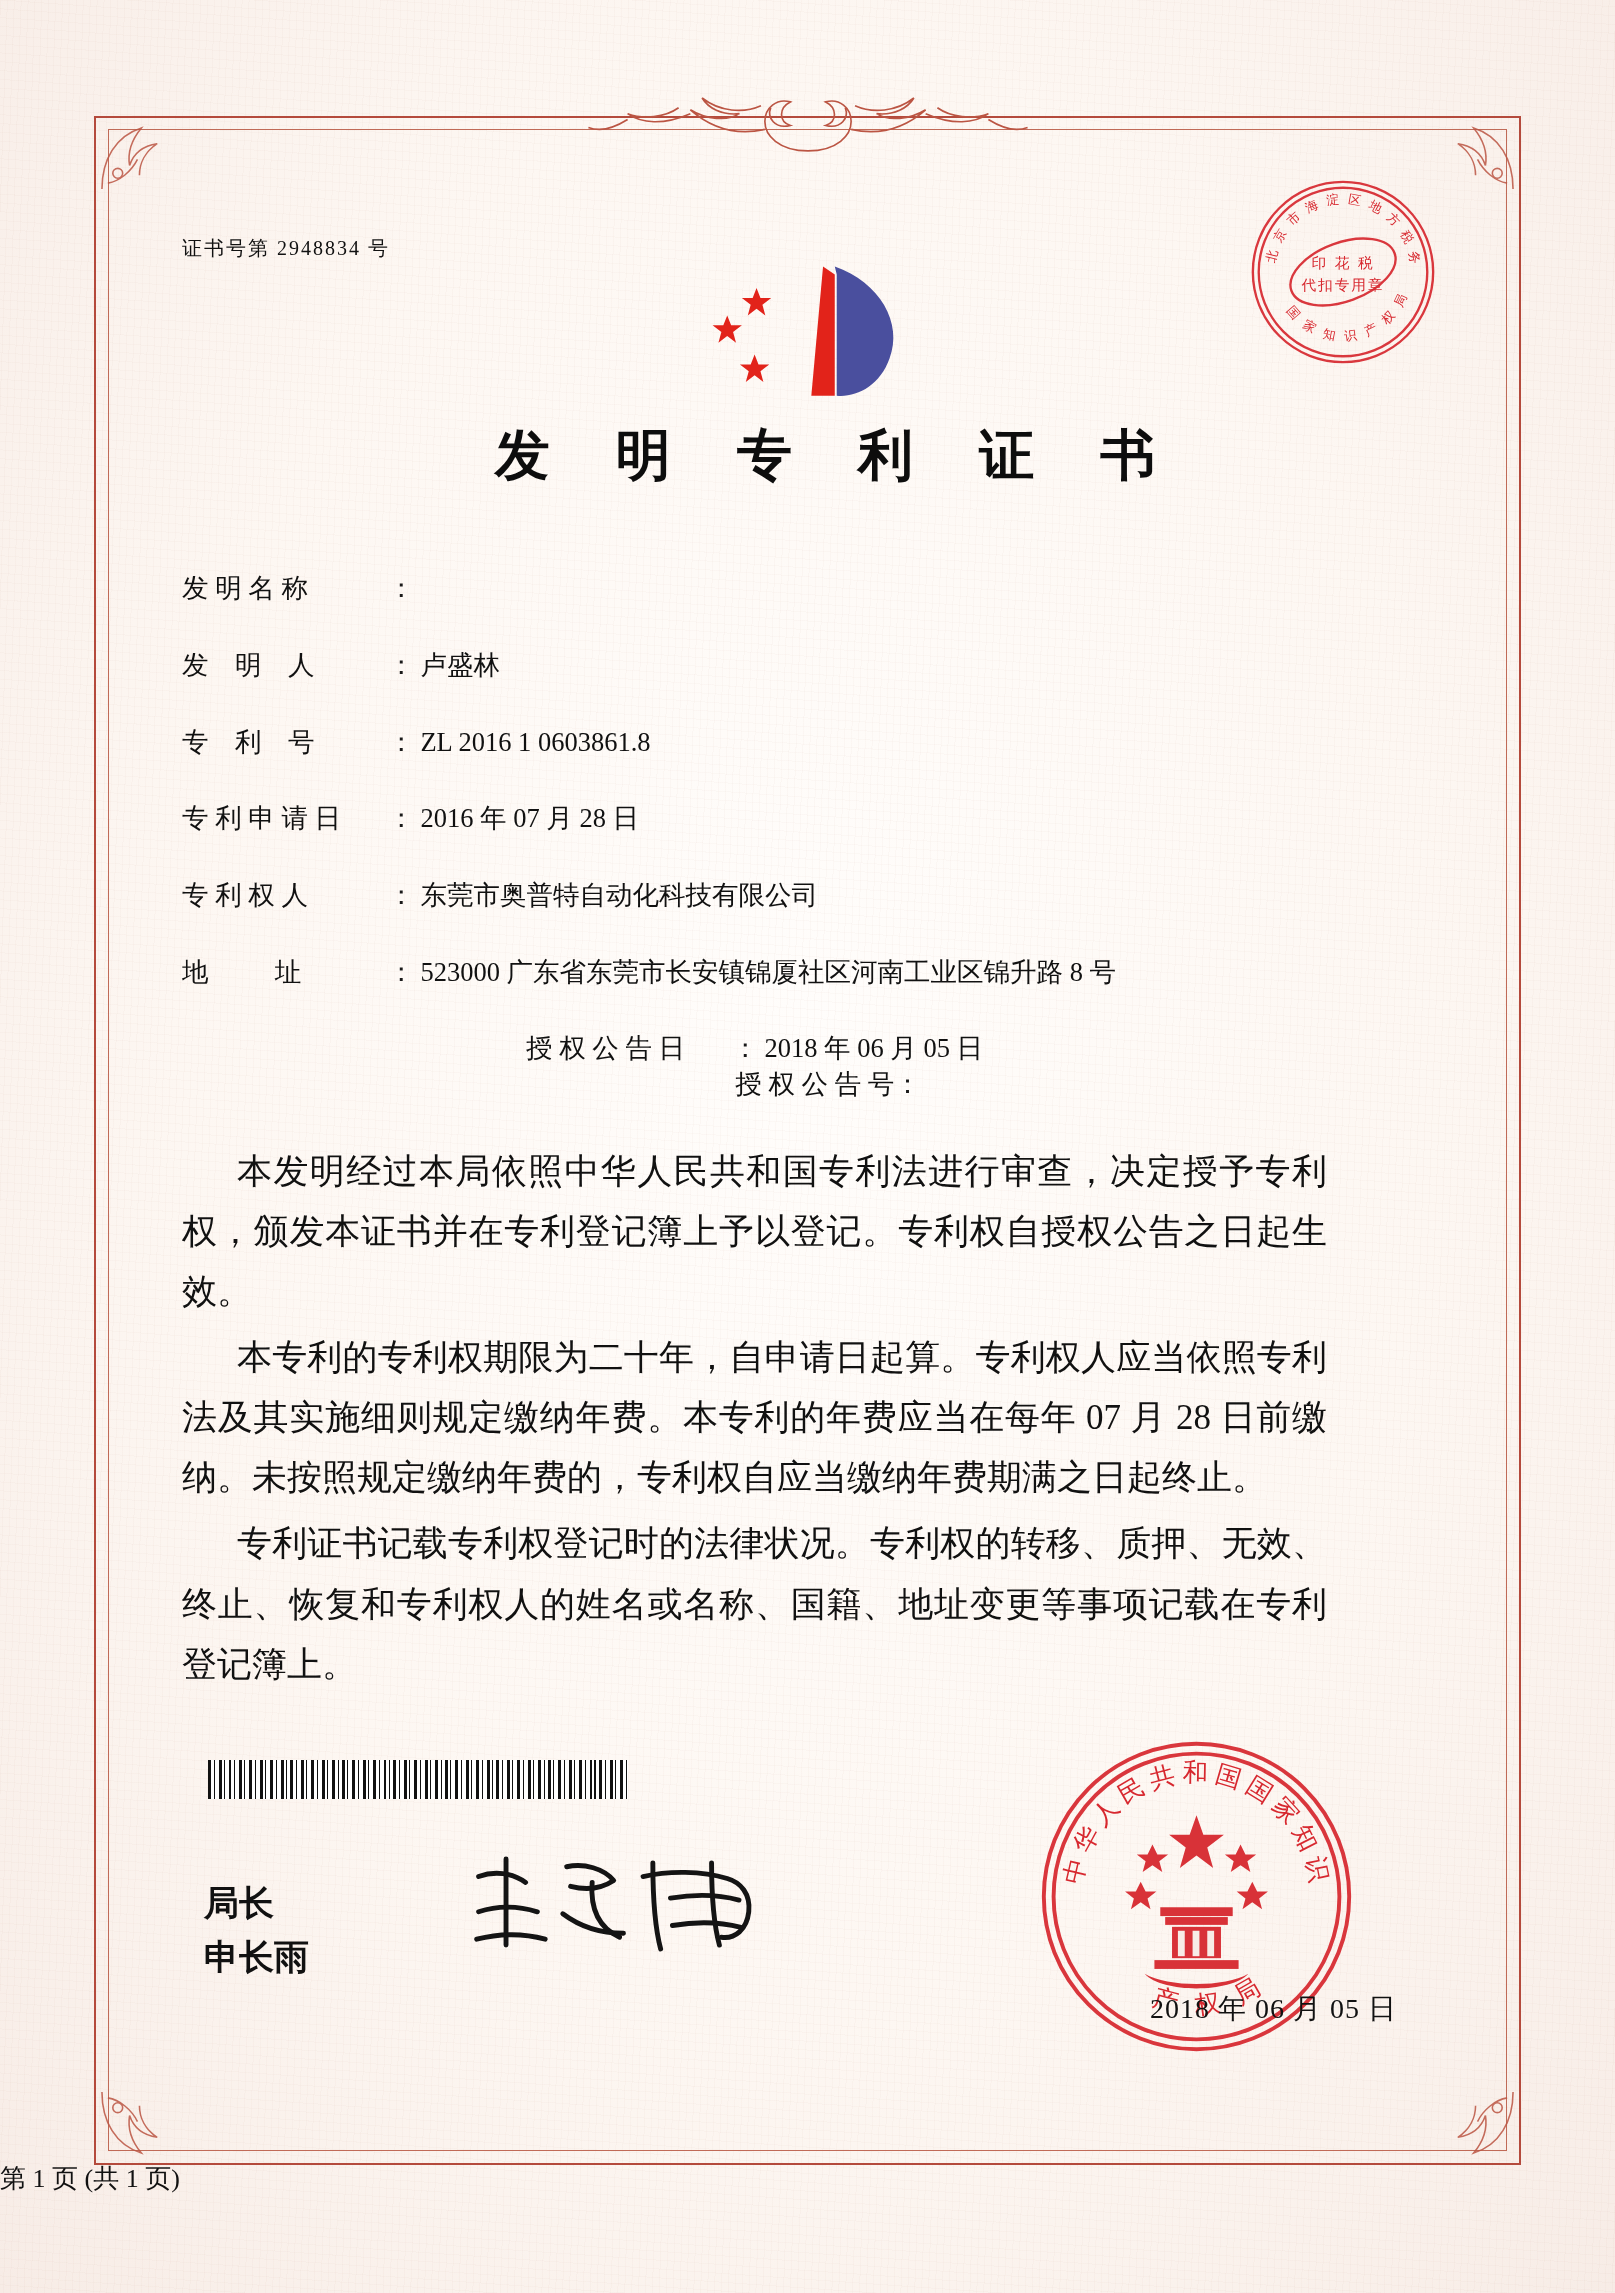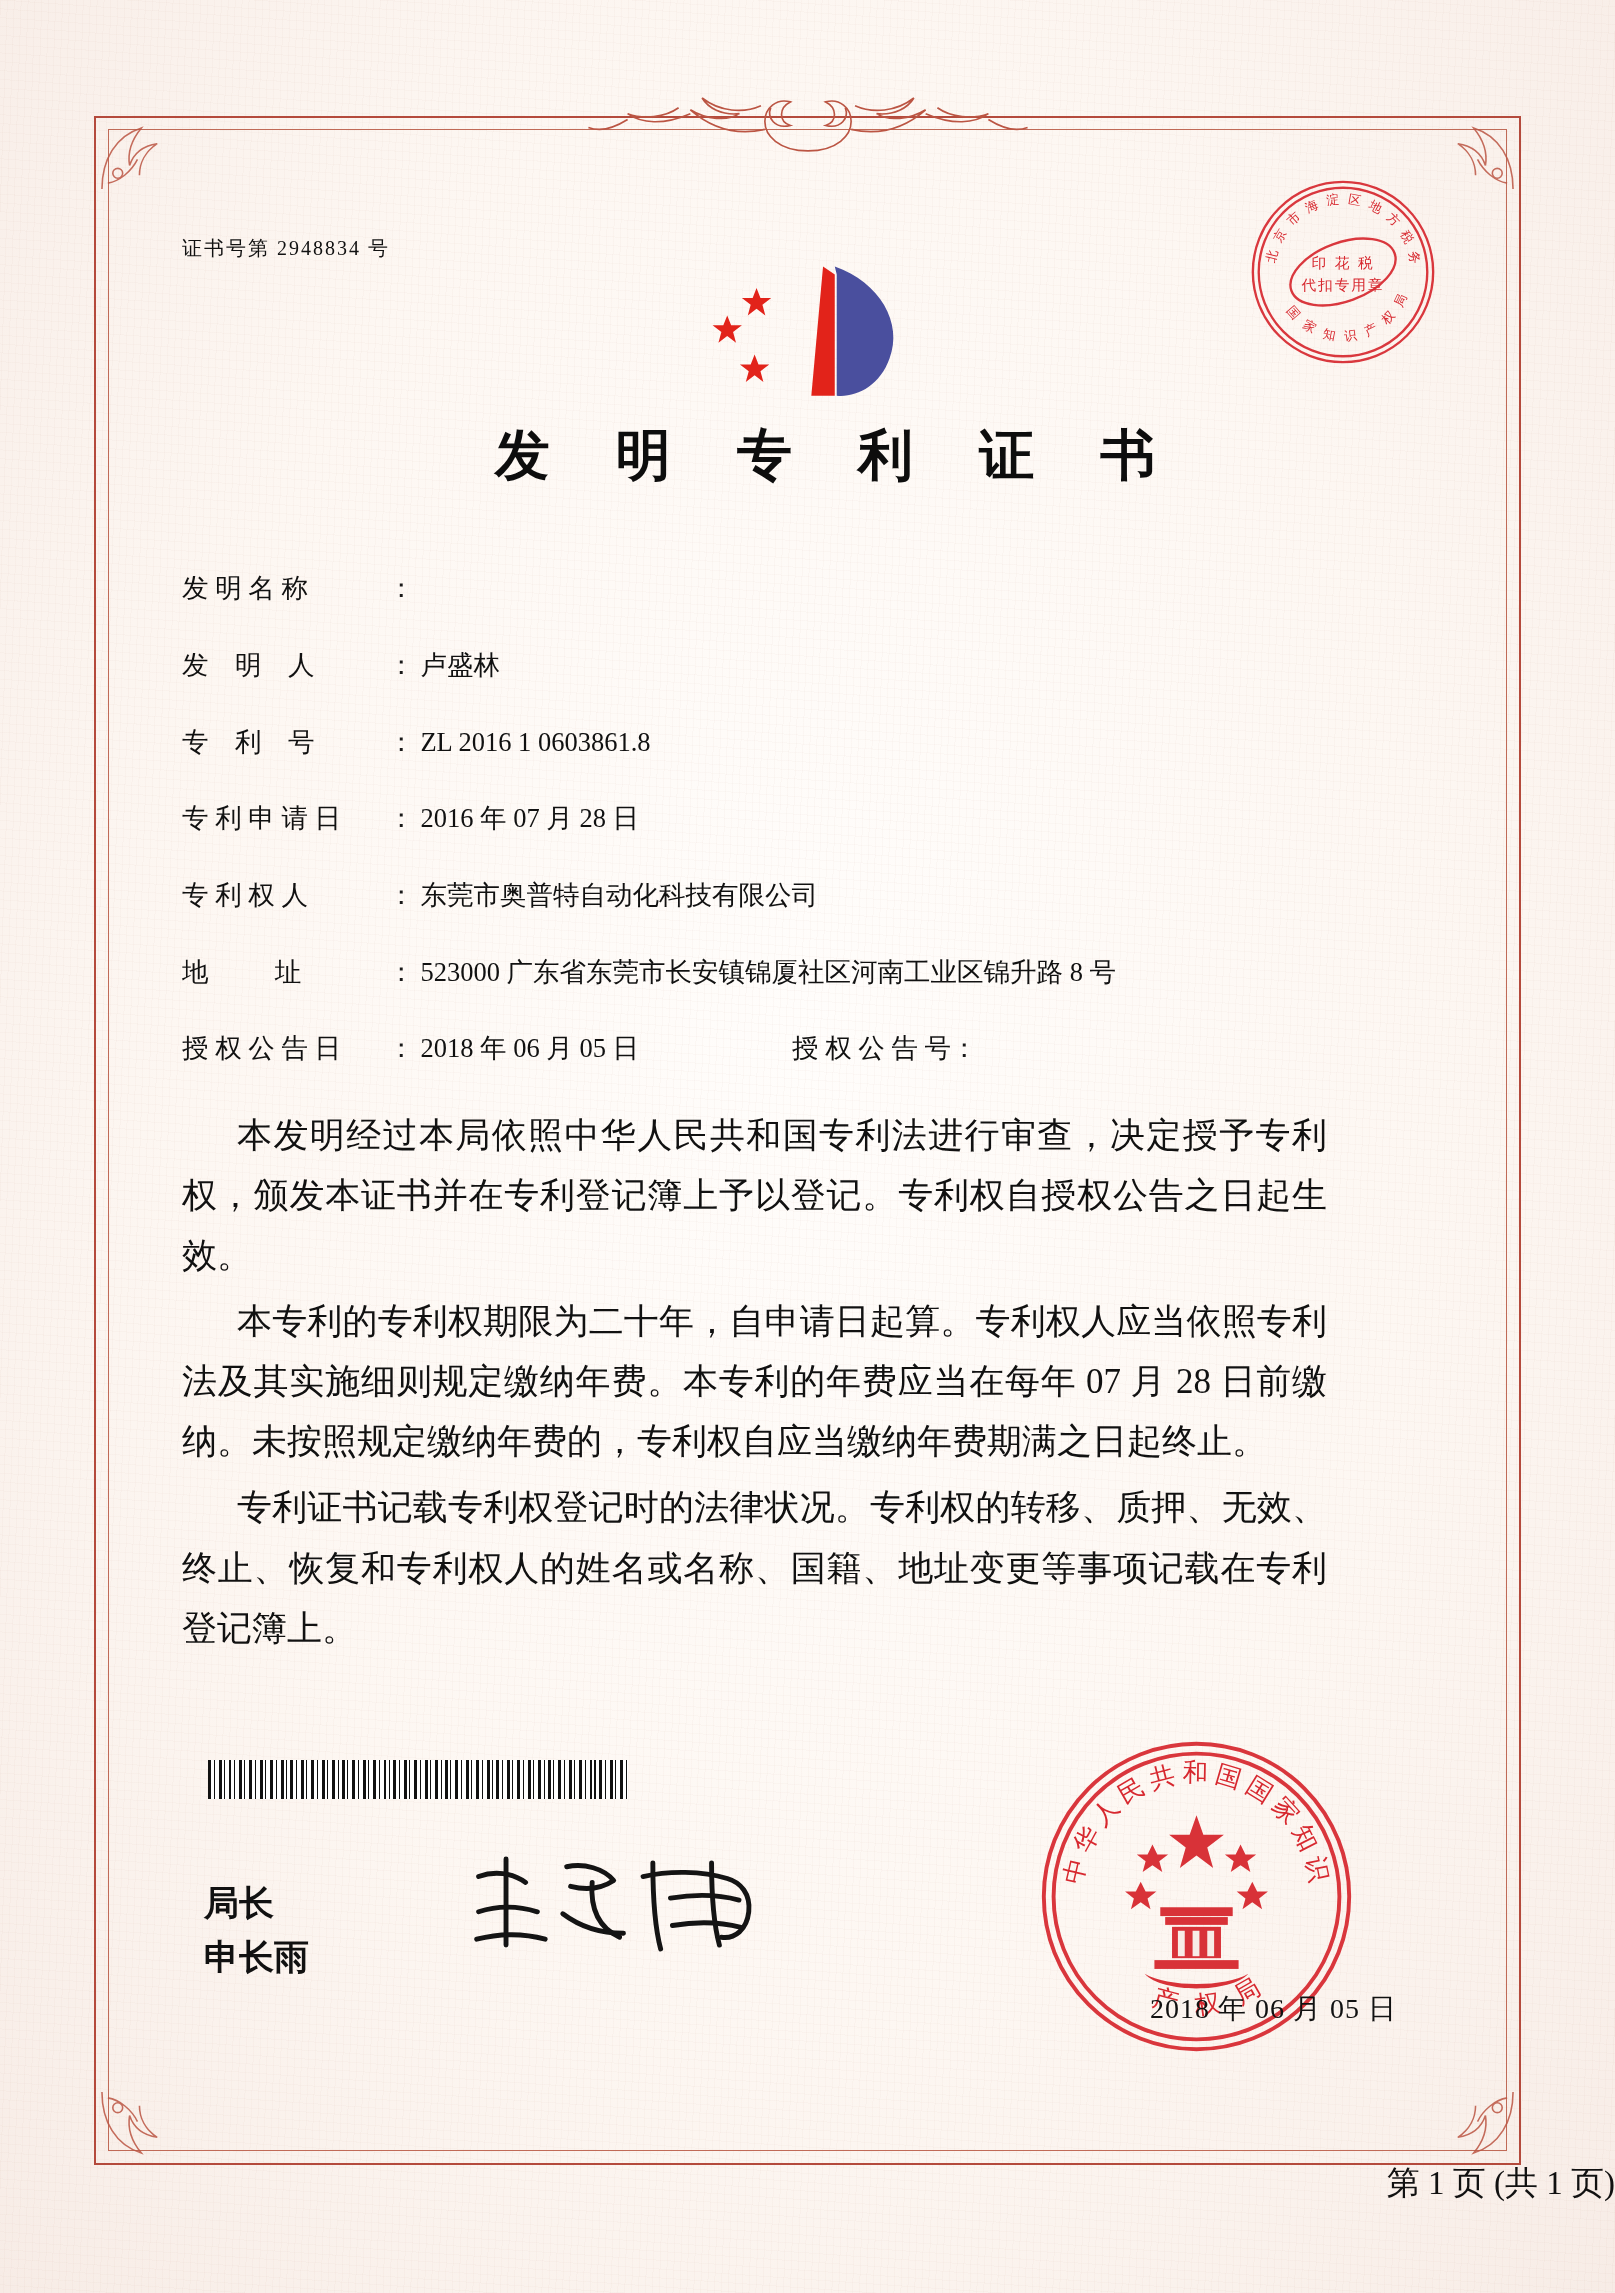--- a/index.html
+++ b/index.html
@@ -129,20 +129,21 @@
     color: #111;
   }
   .field-value.addr { max-width: 804px; }
 
   .grant-row {
     display: flex;
     align-items: center;
     font-size: 26.5px;
     margin-top: 7.8px;
     margin-bottom: 35px;
+    flex-direction: column;
   }
   .grant-left { display: flex; flex: 0 0 auto; width: 598px; }
   .grant-right { display: flex; flex: 1 1 auto; margin-left: 12px; }
   .grant-right .field-label { width: auto; flex: 0 0 auto; }
 
   .paragraphs {
     margin-top: 40px;
     font-size: 35px;
     line-height: 1.72;
     text-align: justify;
@@ -213,22 +214,22 @@
     top: 1735px;
     width: 323px;
     height: 323px;
   }
   .seal-national svg { width: 100%; height: 100%; display: block; }
 
   .page-footer {
     position: absolute;
     left: 0; right: 0;
     top: 2161px;
-    text-align: right;
-    font-size: 33px;
+    text-align: left;
+    font-size: 26px;
     color: #111;
   }
 </style>
 </head>
 <body>
 
 <div class="page">
   <div class="paper-texture"></div>
 
   <div class="frame-outer"></div>

